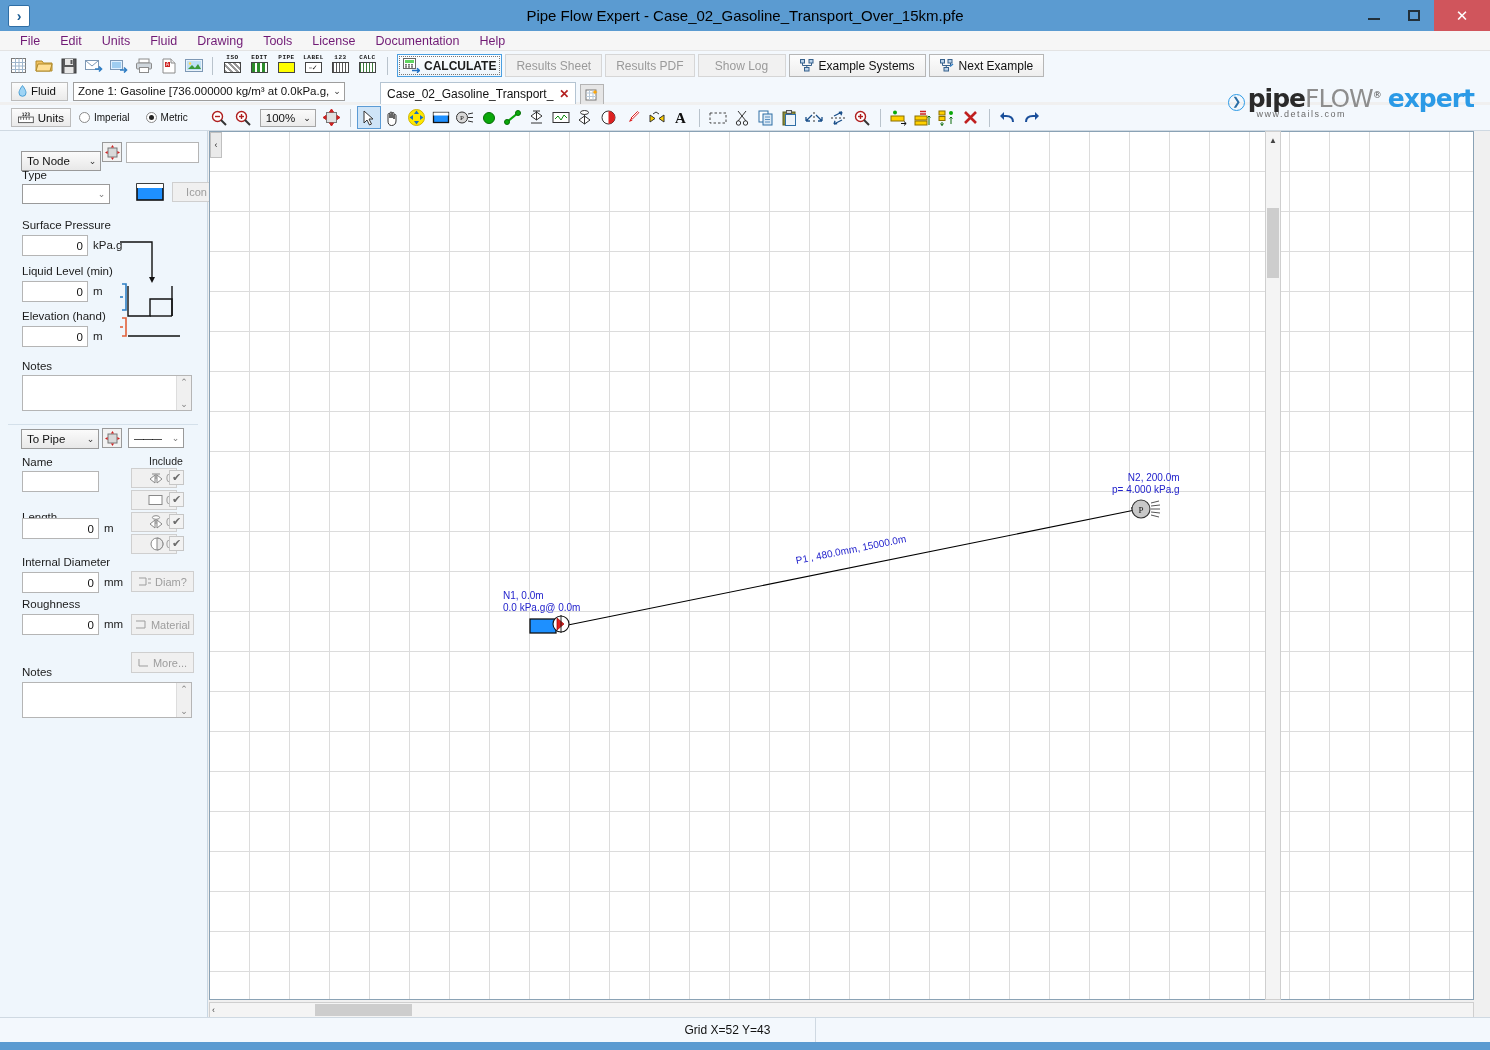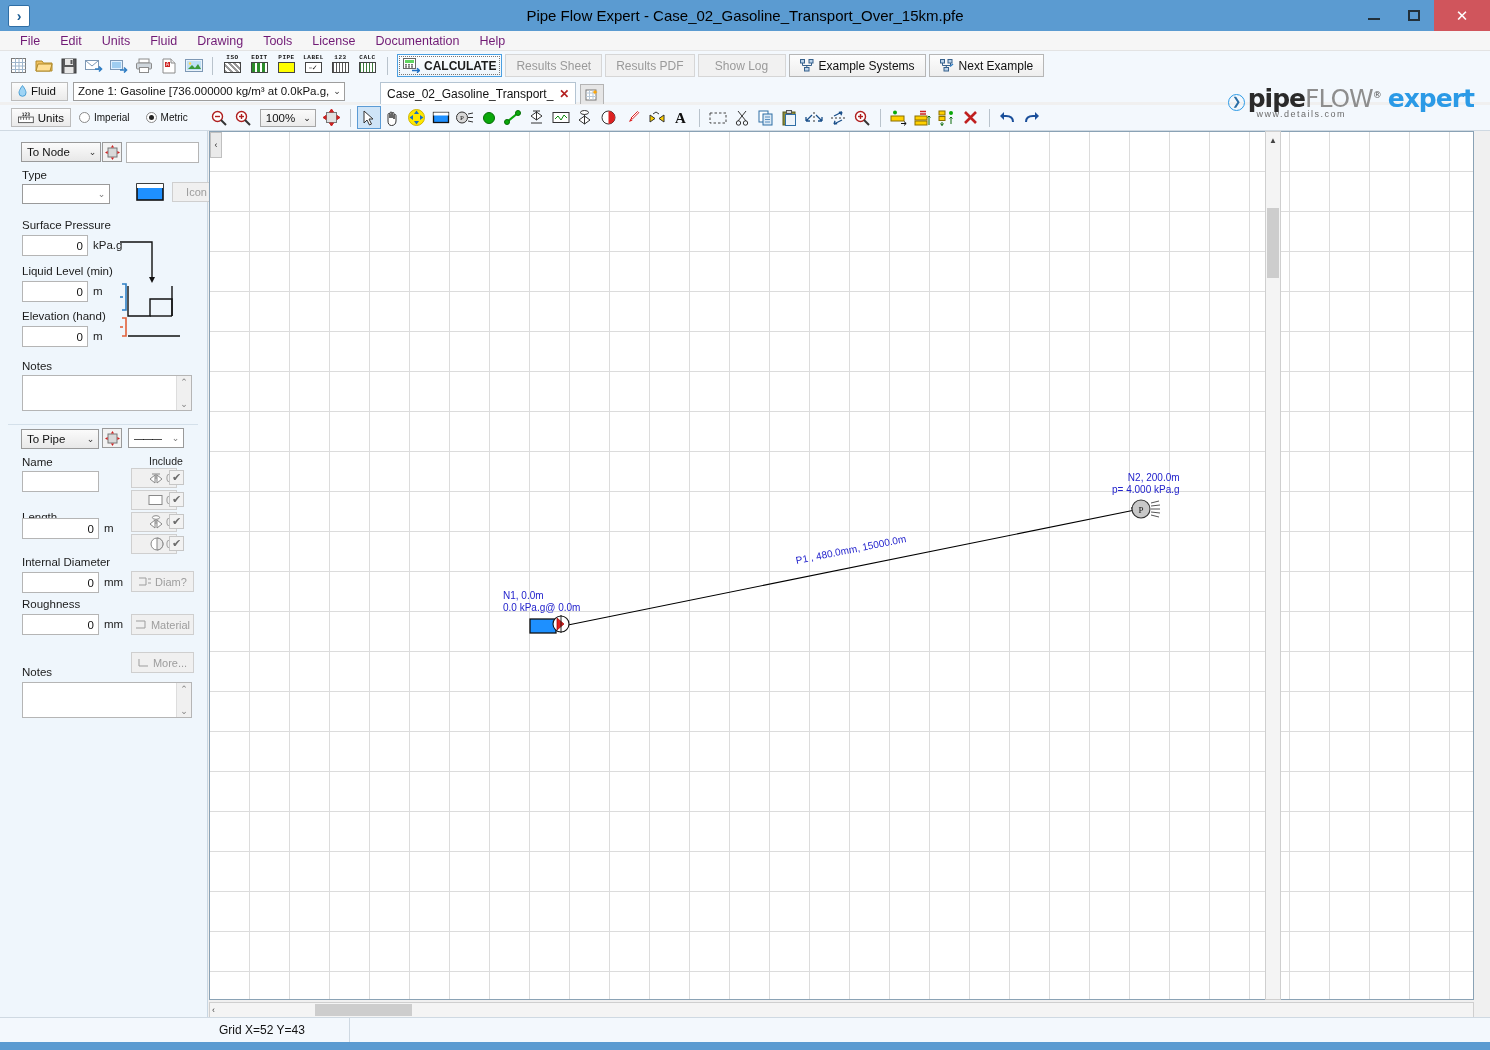--- a/index.html
+++ b/index.html
@@ -192,21 +192,21 @@
   .vscroll .thumb{position:absolute;left:1px;top:76px;width:12px;height:70px;background:#cdcdcd;}
   .vscroll .upa{position:absolute;left:0;top:0;width:14px;height:16px;display:flex;align-items:center;justify-content:center;font-size:8px;color:#444;}
   .hscroll{
     position:absolute;left:209px;bottom:32px;width:1265px;height:16px;background:#f4f4f4;border:1px solid #cfcfcf;box-sizing:border-box;
   }
   .hscroll .thumb{position:absolute;left:105px;top:1px;width:97px;height:12px;background:#cdcdcd;}
   .hscroll .lfa{position:absolute;left:2px;top:0;height:14px;display:flex;align-items:center;font-size:9px;color:#444;}
   
   .statusbar{
     position:absolute;left:0;bottom:8px;width:1490px;height:24px;
-    background:#f3f8fd;border-top:1px solid #cfd9e2;display:flex;align-items:center;
+    background:#f3f8fd;border-top:1px solid #cfd9e2;display:flex;align-items:center;flex-direction:column;
   }
   .statuscell{font-size:12px;color:#111;padding:0 10px;height:24px;display:flex;align-items:center;}
   .statuscell.b{border-right:1px solid #cfd9e2;min-width:120px;}
   .bottomedge{position:absolute;left:0;bottom:0;width:1490px;height:8px;background:#5b9bd1;}
   
   .dlabel{position:absolute;color:#2222cc;font-size:10px;line-height:12px;white-space:nowrap;}
 </style>
 </head>
 <body>
 
@@ -657,21 +657,21 @@
   <div class="logo">
     <div class="l1">
       <span class="chev">❯</span><span class="pipe">pipe</span><span class="flow">FLOW</span><span class="reg">®</span>&nbsp;<span class="expert">expert</span>
     </div>
     <div class="l2" style="margin-right:128px">www.details.com</div>
   </div>
 
   <div class="lp-edge"></div>
   <div class="leftpanel">
 
-    <div class="combosm" style="position:absolute;left:21px;top:11px;width:80px">
+    <div class="combosm" style="position:absolute;left:21px;top:20px;width:80px">
       <span>To Node</span>
       <span class="arr">⌄</span>
     </div>
     <div style="position:absolute;left:102px;top:11px;width:20px;height:20px;border:1px solid #9a9a9a;background:#f2f2f2;box-sizing:border-box;display:flex;align-items:center;justify-content:center">
       <svg width="15" height="15" viewBox="0 0 15 15">
           <rect x="3" y="3" width="9" height="9" fill="#d8d8d8" stroke="#777"></rect>
           <g fill="#c22">
             <path d="M7.5 0l1.6 2.6H5.9z"></path>
             <path d="M7.5 15l1.6-2.6H5.9z"></path>
             <path d="M0 7.5l2.6 1.6V5.9z"></path>

